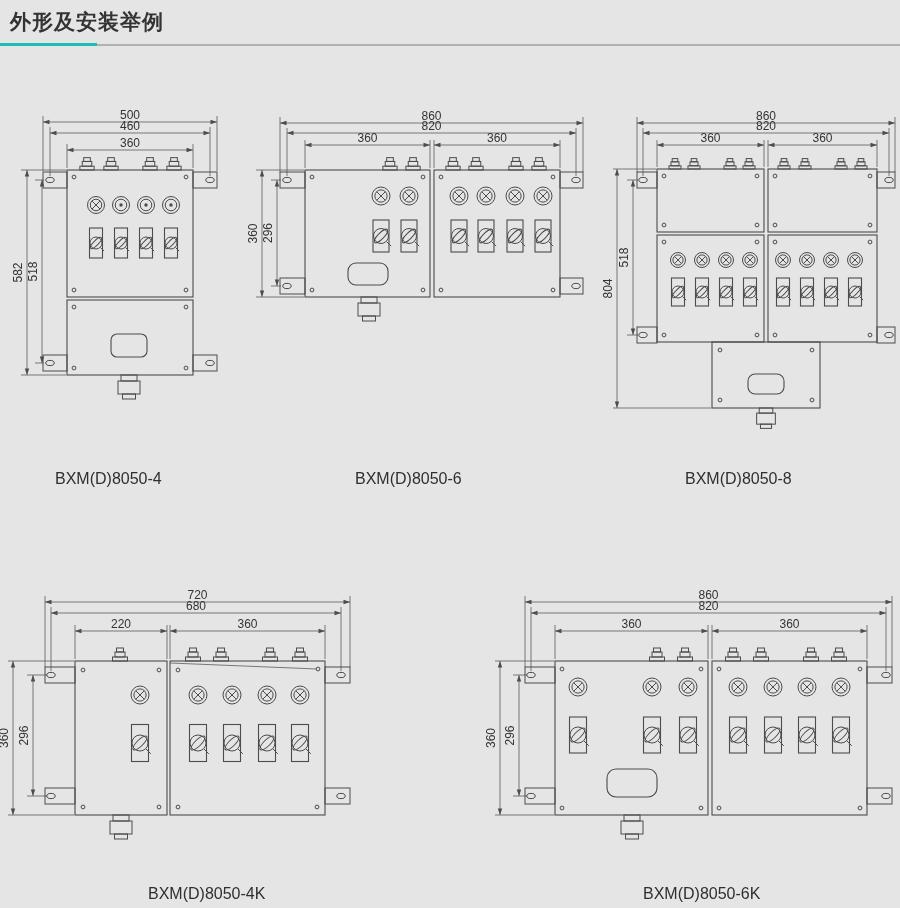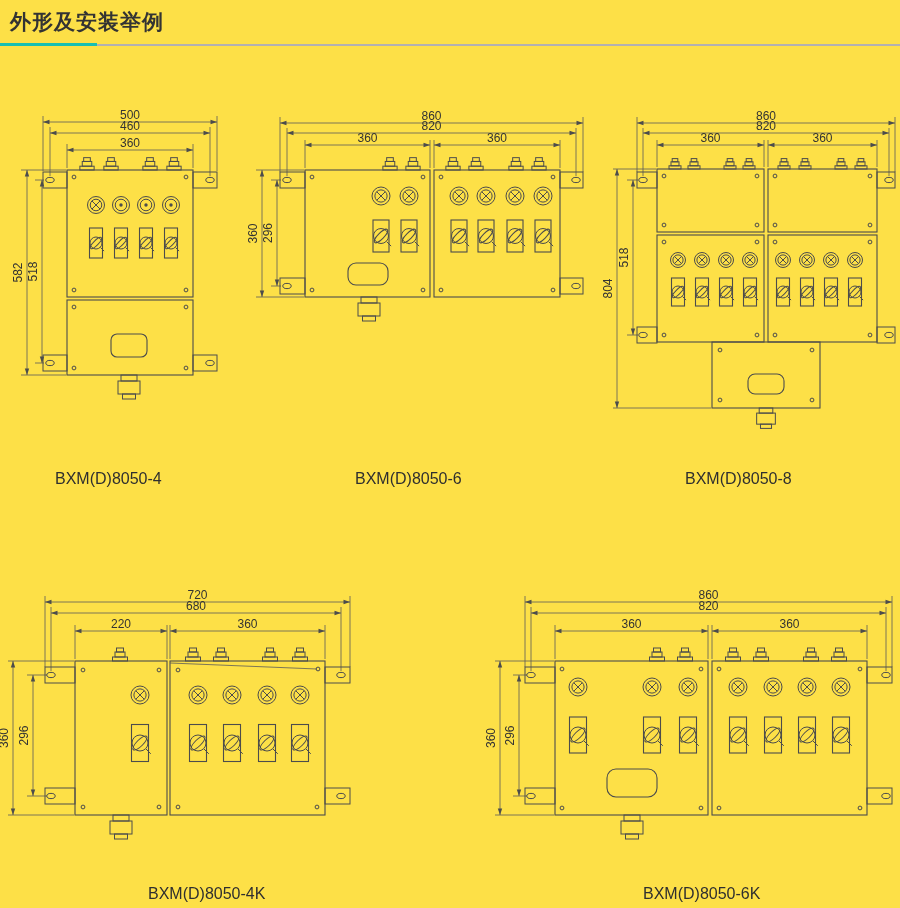--- a/index.html
+++ b/index.html
@@ -1,16 +1,16 @@
 <!DOCTYPE html>
 <html><head>
 <meta charset="utf-8">
 <style>
   html,body{margin:0;padding:0;background:#ffffff;}
-  .page{position:relative;width:900px;height:908px;background:#fde047;overflow:hidden;
+  .page{position:relative;width:900px;height:908px;background:#e5e5e5;overflow:hidden;
         font-family:"Liberation Sans", sans-serif;}
   .hdr{position:absolute;top:0;left:0;width:900px;}
   .hdr h1{margin:8px 0 0 10px;font:bold 21px "DejaVu Sans", sans-serif;color:#333;letter-spacing:1px;}
   .rule{position:absolute;top:44px;left:0;width:900px;height:2px;background:#b3b0b0;}
   .rule-accent{position:absolute;top:-1px;left:0;width:97px;height:3px;background:#18bfb2;}
   svg#canvas{position:absolute;top:0;left:0;}
   .ln{stroke:#4c4c4c;stroke-width:1;fill:none;}
   .pnl{stroke:#4c4c4c;stroke-width:1.1;fill:none;}
   .thin{stroke:#5a5a5a;stroke-width:0.8;fill:none;}
   .arr{fill:#4c4c4c;stroke:none;}

